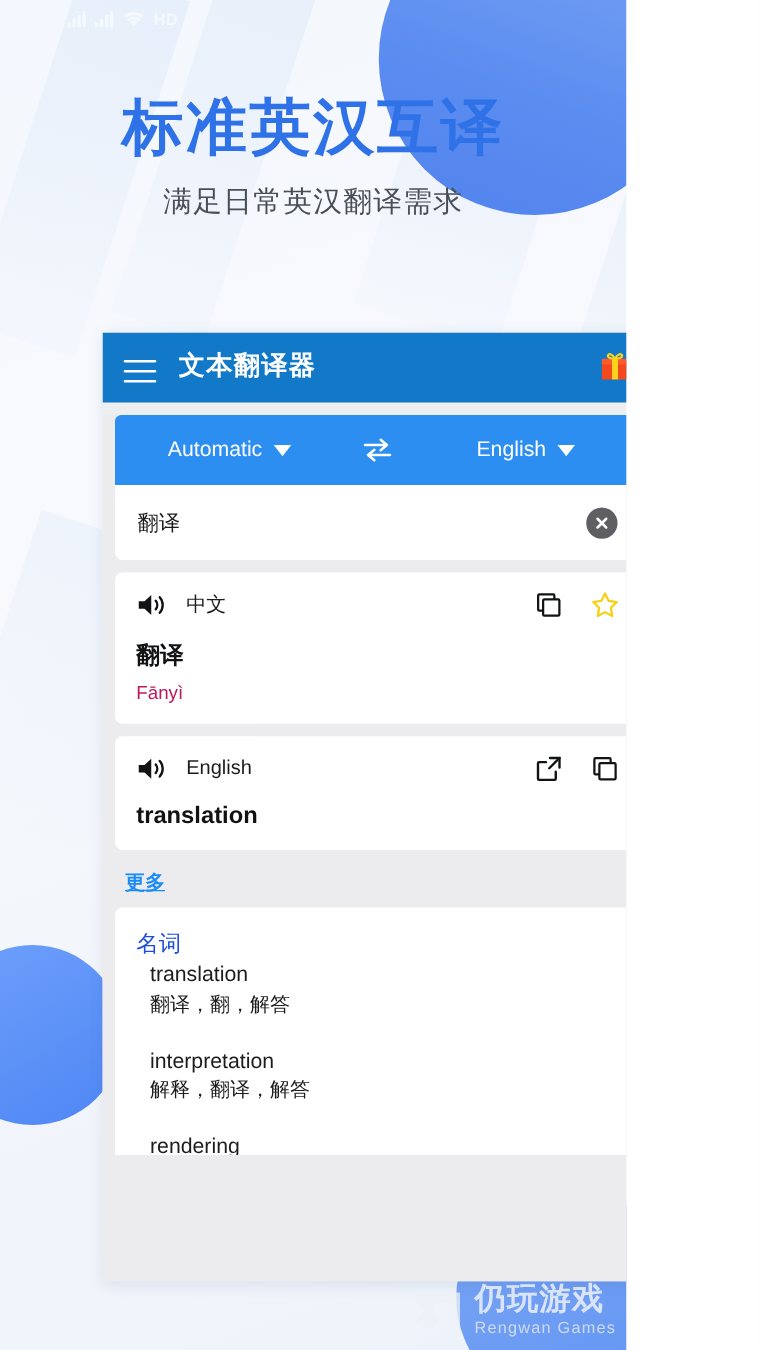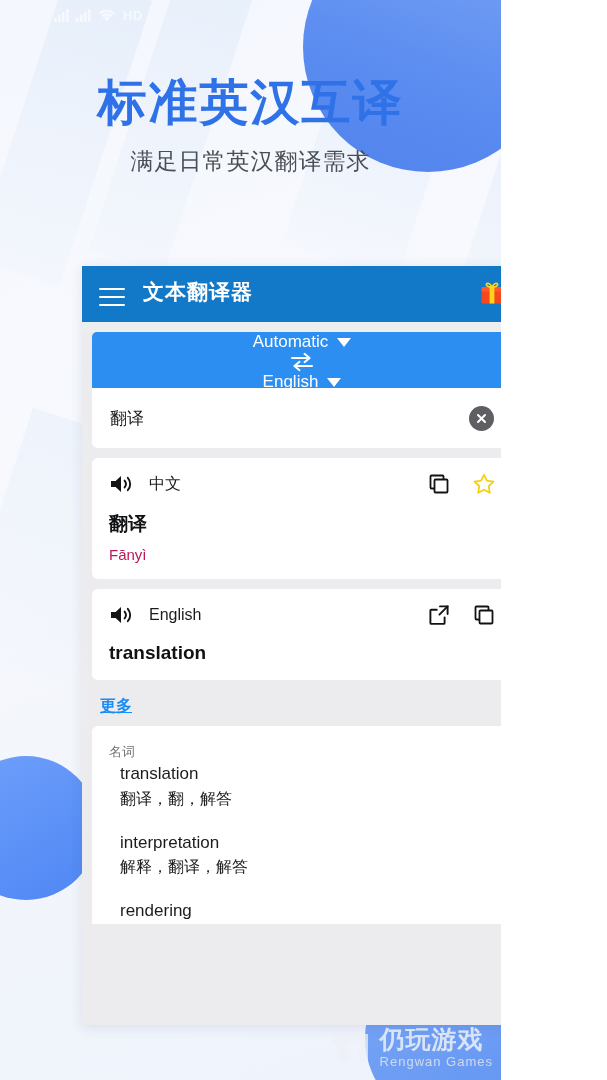--- a/index.html
+++ b/index.html
@@ -91,21 +91,20 @@
   .gift { margin-left:auto; width:26px; height:26px; cursor:pointer; }
 
   .phone-body { height:703px; background:#ececee; position:relative; }
 
   .langbar {
     margin:10px 10px 0 10px;
     height:56px; background:#2b8ef0;
     border-radius:5px 5px 0 0;
     display:flex; align-items:center; justify-content:space-between;
     padding:0 0;
-    flex-direction:column;
   }
   .lang-item {
     flex:1; display:flex; align-items:center; justify-content:center; gap:9px;
     color:#fff; font-size:17px; cursor:pointer;
   }
   .caret { width:0;height:0;border-left:7px solid transparent;border-right:7px solid transparent;border-top:9px solid #fff; }
   .swap { width:54px; display:flex; align-items:center; justify-content:center; cursor:pointer; }
 
   .inputrow {
     margin:0 10px; background:#fff;
@@ -136,21 +135,21 @@
     display:inline-block; font-size:16px; color:#1a8cf5;
     text-decoration:underline; cursor:pointer;font-weight:bold;
   }
 
   .dictcard {
     margin:9px 10px 0 10px; background:#fff;
     border-radius:6px 6px 0 0;
     padding:17px 17px 0 17px;
     height:198px; overflow:hidden;
   }
-  .pos { font-size:13px; color:#737373; }
+  .pos { font-size:18px; color:#1d4ed8; }
   .dict-entry { margin-left:11px; }
   .dict-entry + .dict-entry { margin-top:19px; }
   .dict-term { font-size:17px; color:#1c1c1e; line-height:1.5; }
   .dict-defs { font-size:16px; color:#1c1c1e; line-height:1.5; }
 
   
   .watermark {
     position:absolute; right:8px; bottom:12px;
     display:flex; align-items:center; gap:8px;
     opacity:.82; pointer-events:none;

